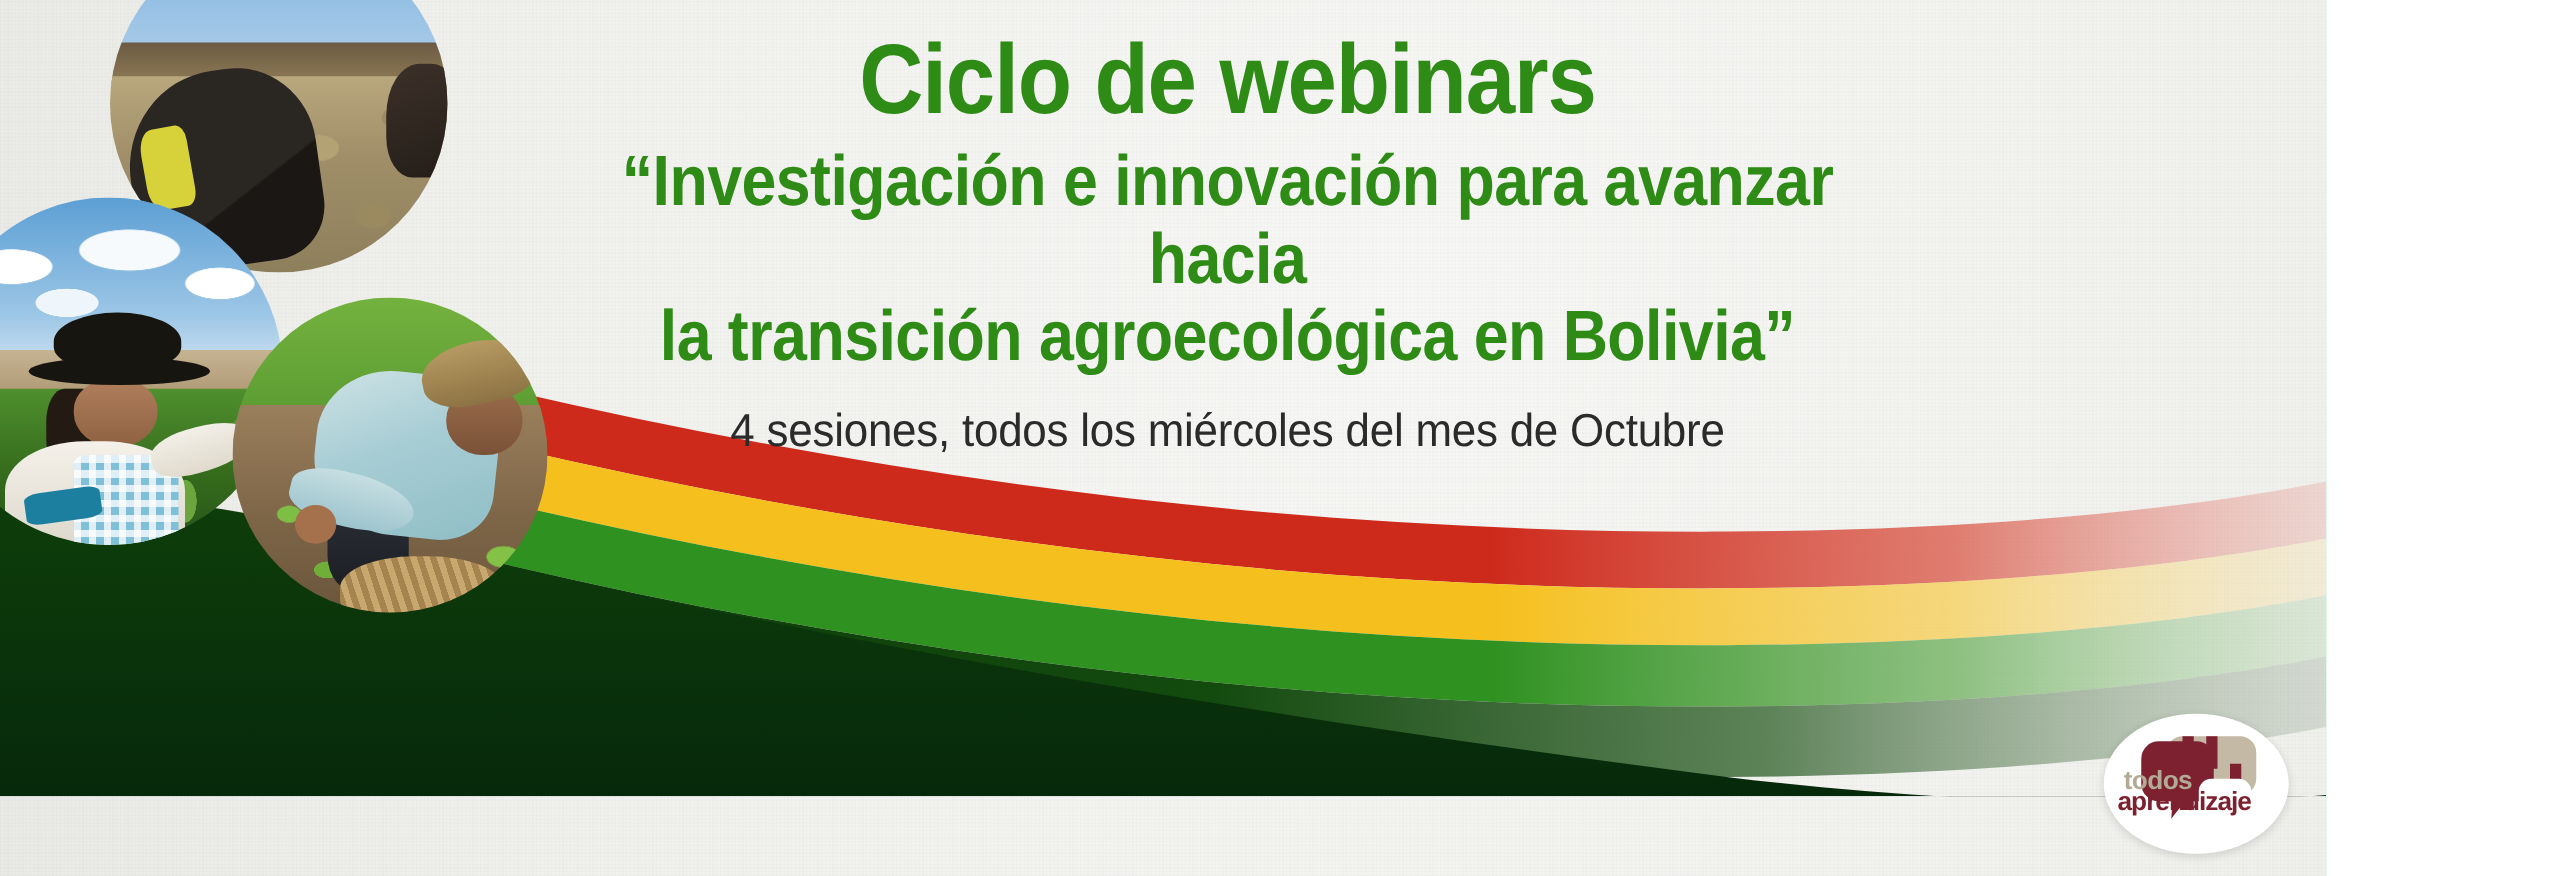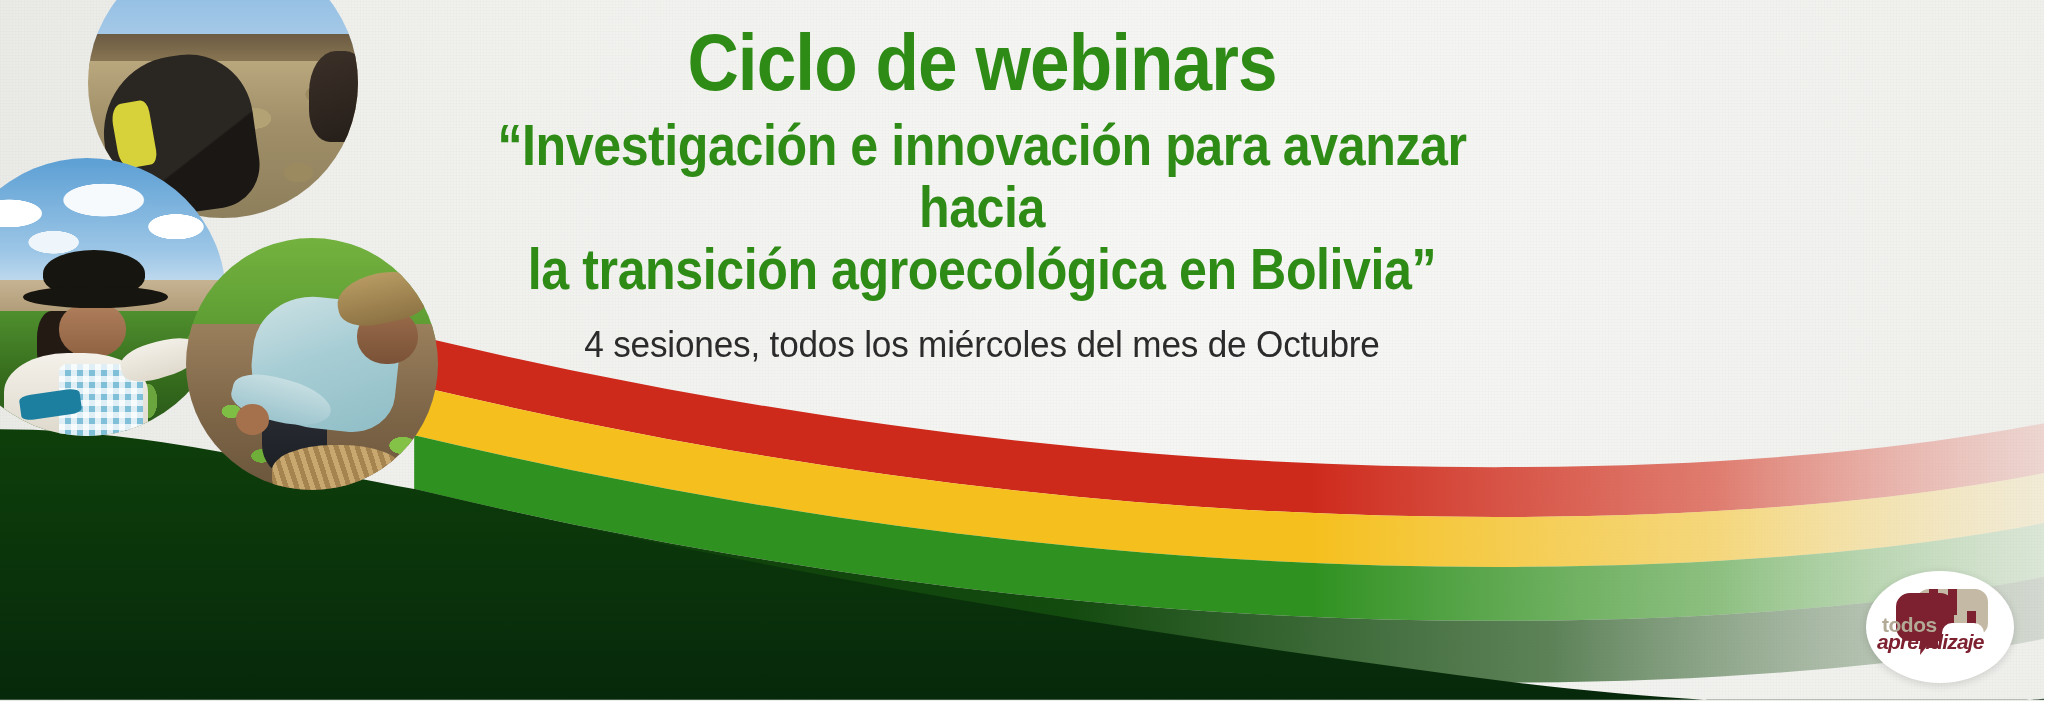--- a/index.html
+++ b/index.html
@@ -1,17 +1,17 @@
 <!DOCTYPE html>
 <html><head>
 <meta charset="utf-8">
 <style>
   html,body{margin:0;padding:0;background:#fff;}
   #banner{
-    position:relative;width:2044px;height:701px;overflow:hidden;
+    position:relative;width:1861px;height:701px;overflow:hidden;
     background:#86efac;
     font-family:"Liberation Sans","DejaVu Sans",sans-serif;
   }
   
   #banner .paper{
     position:absolute;inset:0;
     background:
       repeating-linear-gradient(0deg,rgba(0,0,0,.012) 0 1px,transparent 1px 3px),
       repeating-linear-gradient(90deg,rgba(0,0,0,.012) 0 1px,transparent 1px 3px),
       radial-gradient(circle at 60% 35%,#f7f7f5 0%,#efefec 70%,#e9e9e6 100%);
@@ -157,21 +157,21 @@
     background:#fff;border-radius:50%;z-index:60;
     box-shadow:0 2px 8px rgba(0,0,0,.14);
   }
   #logo .glyphs{position:absolute;inset:0;}
   #logo .l-inter{
     position:absolute;left:16px;top:42px;
     font-size:21px;font-weight:bold;color:#b3aa96;letter-spacing:-.5px;
   }
   #logo .l-aprendizaje{
     position:absolute;left:11px;top:59px;
-    font-size:21px;font-weight:bold;color:#7d2130;letter-spacing:-.8px;font-style:italic;
+    font-size:21px;font-weight:bold;color:#7d2130;letter-spacing:-.8px;
   }
 </style>
 </head>
 <body>
 
 <div id="banner">
 
   <div class="paper"></div>
 
   <svg class="layer" viewBox="0 0 2048 701" preserveAspectRatio="none">

